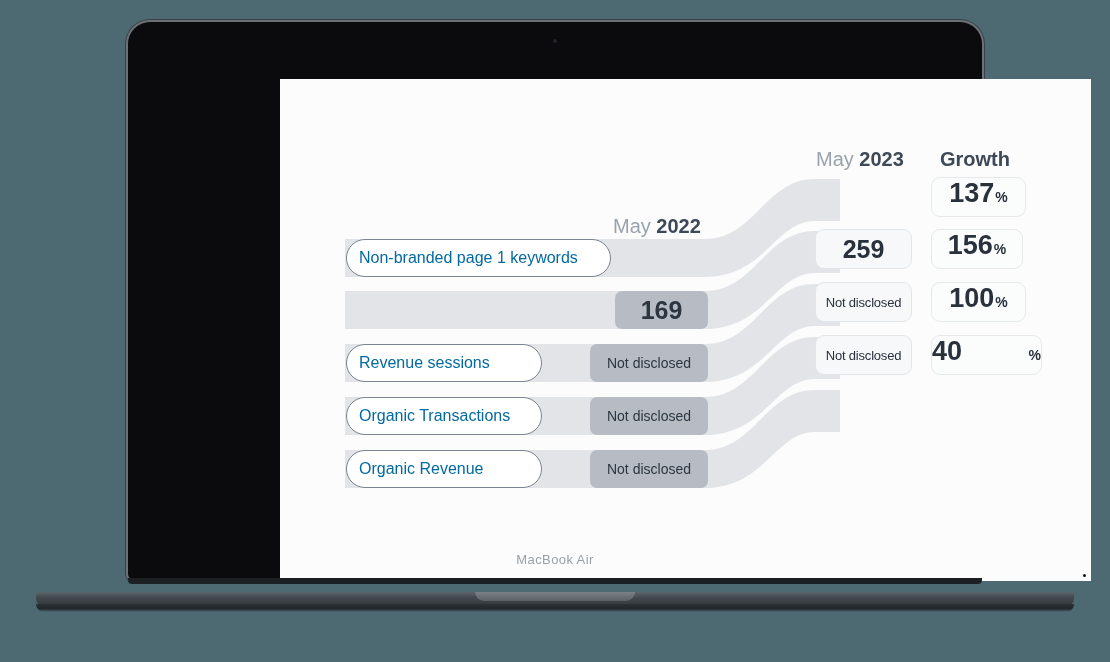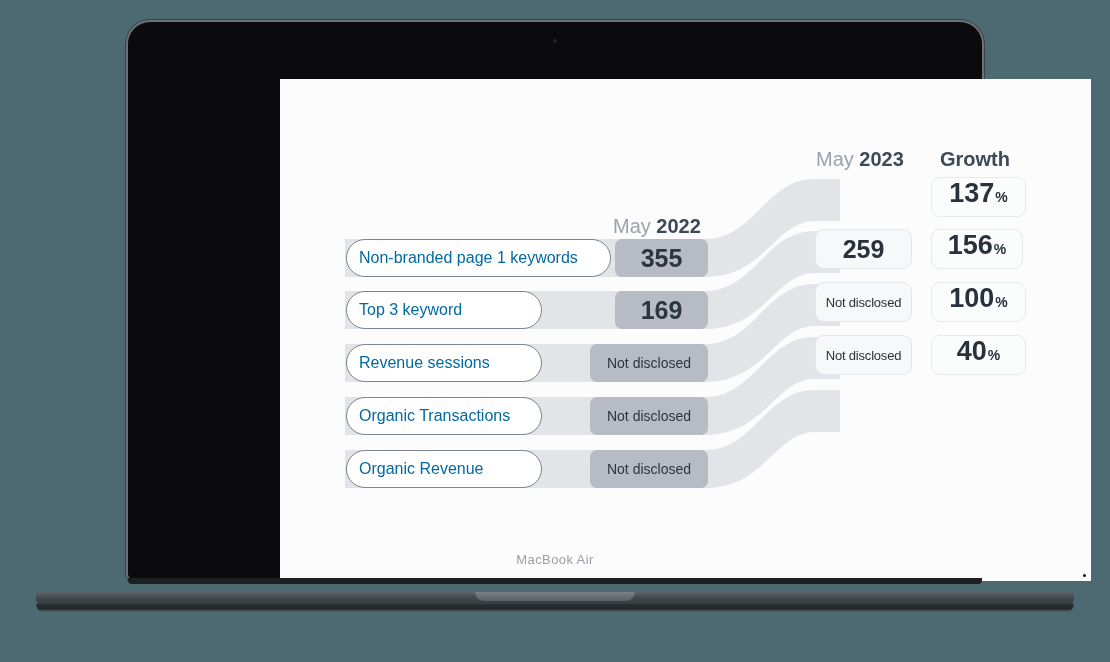--- a/index.html
+++ b/index.html
@@ -253,46 +253,44 @@
         </div>
 
         <div class="col-header" style="left:536px; top:69px;">
           <span class="hd-month">May</span>
           <span class="hd-year">2023</span>
         </div>
 
         <div class="col-header growth" style="left:660px; top:69px;">Growth</div>
 
         <div class="label-pill" style="left:66px; top:160px; width:265px;">Non-branded page 1 keywords</div>
-        <div class="val-2022 big" style="left:335px; top:160px; width:93px;">355</div>
         <div class="val-growth" style="left:651px; top:98px; width:95px;">
           <span class="num">137</span>
             <span class="pct">%</span>
         </div>
 
-        <div class="label-pill" style="left:66px; top:212px; width:196px;">Top 3 keyword</div>
         <div class="val-2022 big" style="left:335px; top:212px; width:93px;">169</div>
         <div class="val-2023 big" style="left:535px; top:150px; width:97px;">259</div>
         <div class="val-growth" style="left:651px; top:150px; width:92px;">
           <span class="num">156</span>
             <span class="pct">%</span>
         </div>
 
         <div class="label-pill" style="left:66px; top:265px; width:196px;">Revenue sessions</div>
         <div class="val-2022 small" style="left:310px; top:265px; width:118px;">Not disclosed</div>
         <div class="val-2023 small" style="left:535px; top:203px; width:97px;">Not disclosed</div>
         <div class="val-growth" style="left:651px; top:203px; width:95px;">
           <span class="num">100</span>
             <span class="pct">%</span>
         </div>
 
         <div class="label-pill" style="left:66px; top:318px; width:196px;">Organic Transactions</div>
         <div class="val-2022 small" style="left:310px; top:318px; width:118px;">Not disclosed</div>
         <div class="val-2023 small" style="left:535px; top:256px; width:97px;">Not disclosed</div>
-        <div class="val-growth" style="left:651px; top:256px; width:95px;">
+        <div class="val-growth" style="left:651px; top:256px; width:111px;justify-content:space-between;">
           <span class="num">40</span>
             <span class="pct">%</span>
         </div>
 
         <div class="label-pill" style="left:66px; top:371px; width:196px;">Organic Revenue</div>
         <div class="val-2022 small" style="left:310px; top:371px; width:118px;">Not disclosed</div>
 
       </div>
 
       <div class="screen-dot"></div>

